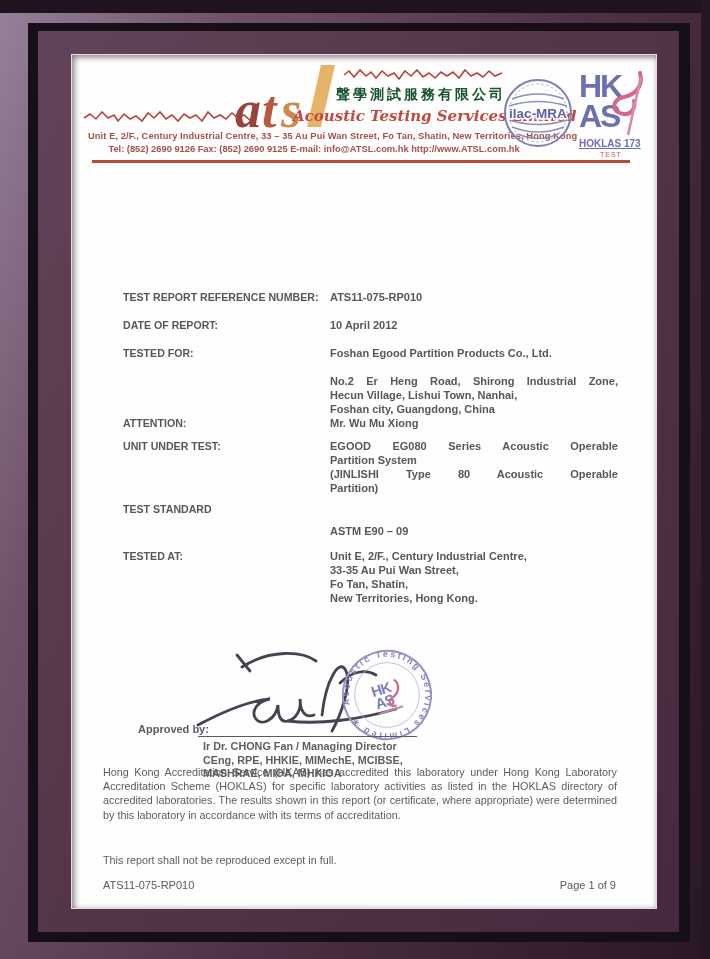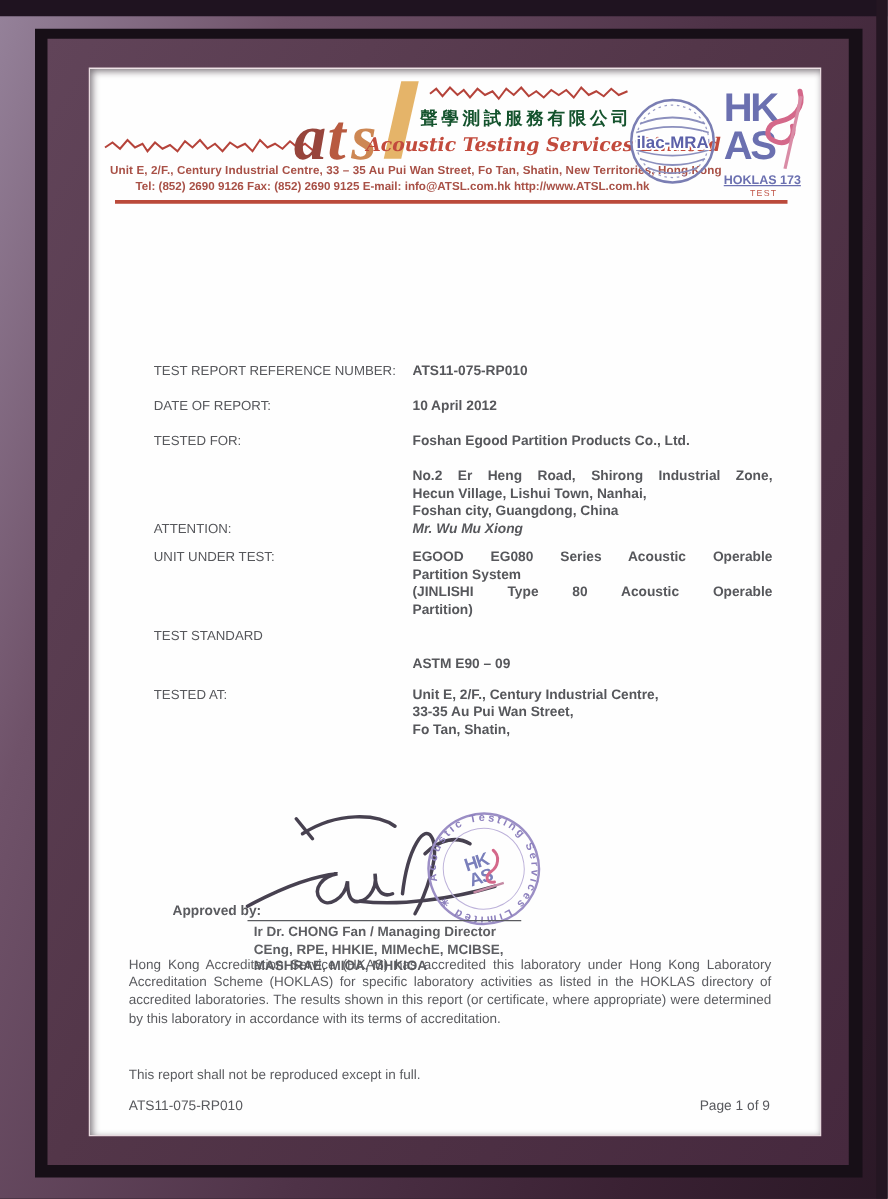--- a/index.html
+++ b/index.html
@@ -19,21 +19,21 @@
   .addr{position:absolute;left:16px;top:76px;width:468px;text-align:center;
     font-size:9.3px;font-weight:bold;color:#a85046;letter-spacing:0.1px;white-space:nowrap;}
   .contact{position:absolute;left:16px;top:89px;width:452px;text-align:center;
     font-size:9.3px;font-weight:bold;color:#a85046;white-space:nowrap;}
   .zh{position:absolute;left:264px;top:31px;font-size:14px;font-weight:bold;color:#14532d;letter-spacing:3px;white-space:nowrap;}
   .script-name{position:absolute;left:221px;top:52px;font-family:"DejaVu Serif",serif;font-style:italic;
     font-weight:bold;font-size:15px;color:#c24a3c;white-space:nowrap;}
   .red-rule{position:absolute;left:20px;right:26px;top:105px;height:2.5px;background:#bb4a3b;}
   
   .title{position:absolute;left:51px;top:139px;font-size:19.5px;line-height:26px;font-weight:bold;color:#55575c;}
-  .lbl{position:absolute;left:51px;font-size:10.6px;font-weight:normal;color:#56575b;white-space:nowrap;text-align:center;}
+  .lbl{position:absolute;left:51px;font-size:10.6px;font-weight:bold;color:#56575b;white-space:nowrap;text-align:center;}
   .val{position:absolute;left:258px;width:288px;font-size:11px;line-height:14px;font-weight:bold;color:#56575b;}
   .jl{text-align:justify;text-align-last:justify;}
   .approved{position:absolute;left:66px;top:668px;font-size:11px;font-weight:bold;color:#5a5b5f;}
   .sig-line{position:absolute;left:126px;top:681px;width:219px;border-top:1.6px solid #5a5b5f;}
   .name-block{position:absolute;left:131px;top:685px;font-size:10.8px;line-height:13.6px;font-weight:bold;color:#5d5e62;}
   .foot-para{position:absolute;left:31px;top:710px;width:514px;font-size:10.8px;line-height:14.2px;
     color:#5b5c60;text-align:justify;}
   .foot-repro{position:absolute;left:31px;top:799px;font-size:10.8px;color:#5b5c60;}
   .foot-ref{position:absolute;left:31px;top:824px;font-size:11px;color:#58595d;}
   .foot-page{position:absolute;right:40px;top:824px;font-size:11px;color:#58595d;}
@@ -104,38 +104,39 @@
     <div class="lbl" style="top:292px;">TESTED FOR:</div>
     <div class="val" style="top:291px;">Foshan Egood Partition Products Co., Ltd.</div>
 
     <div class="val" style="top:319px;">
       <div class="jl">No.2 Er Heng Road, Shirong Industrial Zone,</div>
       <div>Hecun Village, Lishui Town, Nanhai,</div>
       <div>Foshan city, Guangdong, China</div>
     </div>
 
     <div class="lbl" style="top:362px;">ATTENTION:</div>
-    <div class="val" style="top:361px;font-style:italic;">Mr. Wu Mu Xiong</div>
+    <div class="val" style="top:361px;">Mr. Wu Mu Xiong</div>
 
     <div class="lbl" style="top:385px;">UNIT UNDER TEST:</div>
     <div class="val" style="top:384px;">
       <div class="jl">EGOOD EG080 Series Acoustic Operable</div>
       <div>Partition System</div>
       <div class="jl">(JINLISHI Type 80 Acoustic Operable</div>
       <div>Partition)</div>
     </div>
 
     <div class="lbl" style="top:448px;">TEST STANDARD</div>
     <div class="val" style="top:469px;">ASTM E90 – 09</div>
 
     <div class="lbl" style="top:495px;">TESTED AT:</div>
     <div class="val" style="top:494px;">
       <div>Unit E, 2/F., Century Industrial Centre,</div>
       <div>33-35 Au Pui Wan Street,</div>
       <div>Fo Tan, Shatin,</div>
+      <div>New Territories, Hong Kong.</div>
     </div>
 
     <svg style="left:118px;top:586px;" width="240" height="100" viewBox="0 0 240 100">
       <g fill="none" stroke="#474150" stroke-width="2.8" stroke-linecap="round">
         <path d="M52,26 C80,8 112,10 126,20"></path>
         <path d="M60,30 L47,14"></path>
         <path d="M8,84 C34,70 58,60 80,58 C68,60 60,70 66,78 C72,86 86,78 88,64 C88,74 90,82 98,80 C106,78 112,68 110,58 C110,68 114,78 124,74"></path>
         <path d="M132,74 C136,38 150,16 156,30 C162,44 150,76 142,90"></path>
         <path d="M150,42 C162,30 176,28 186,34"></path>
         <path d="M98,80 C130,84 172,78 206,68"></path>

